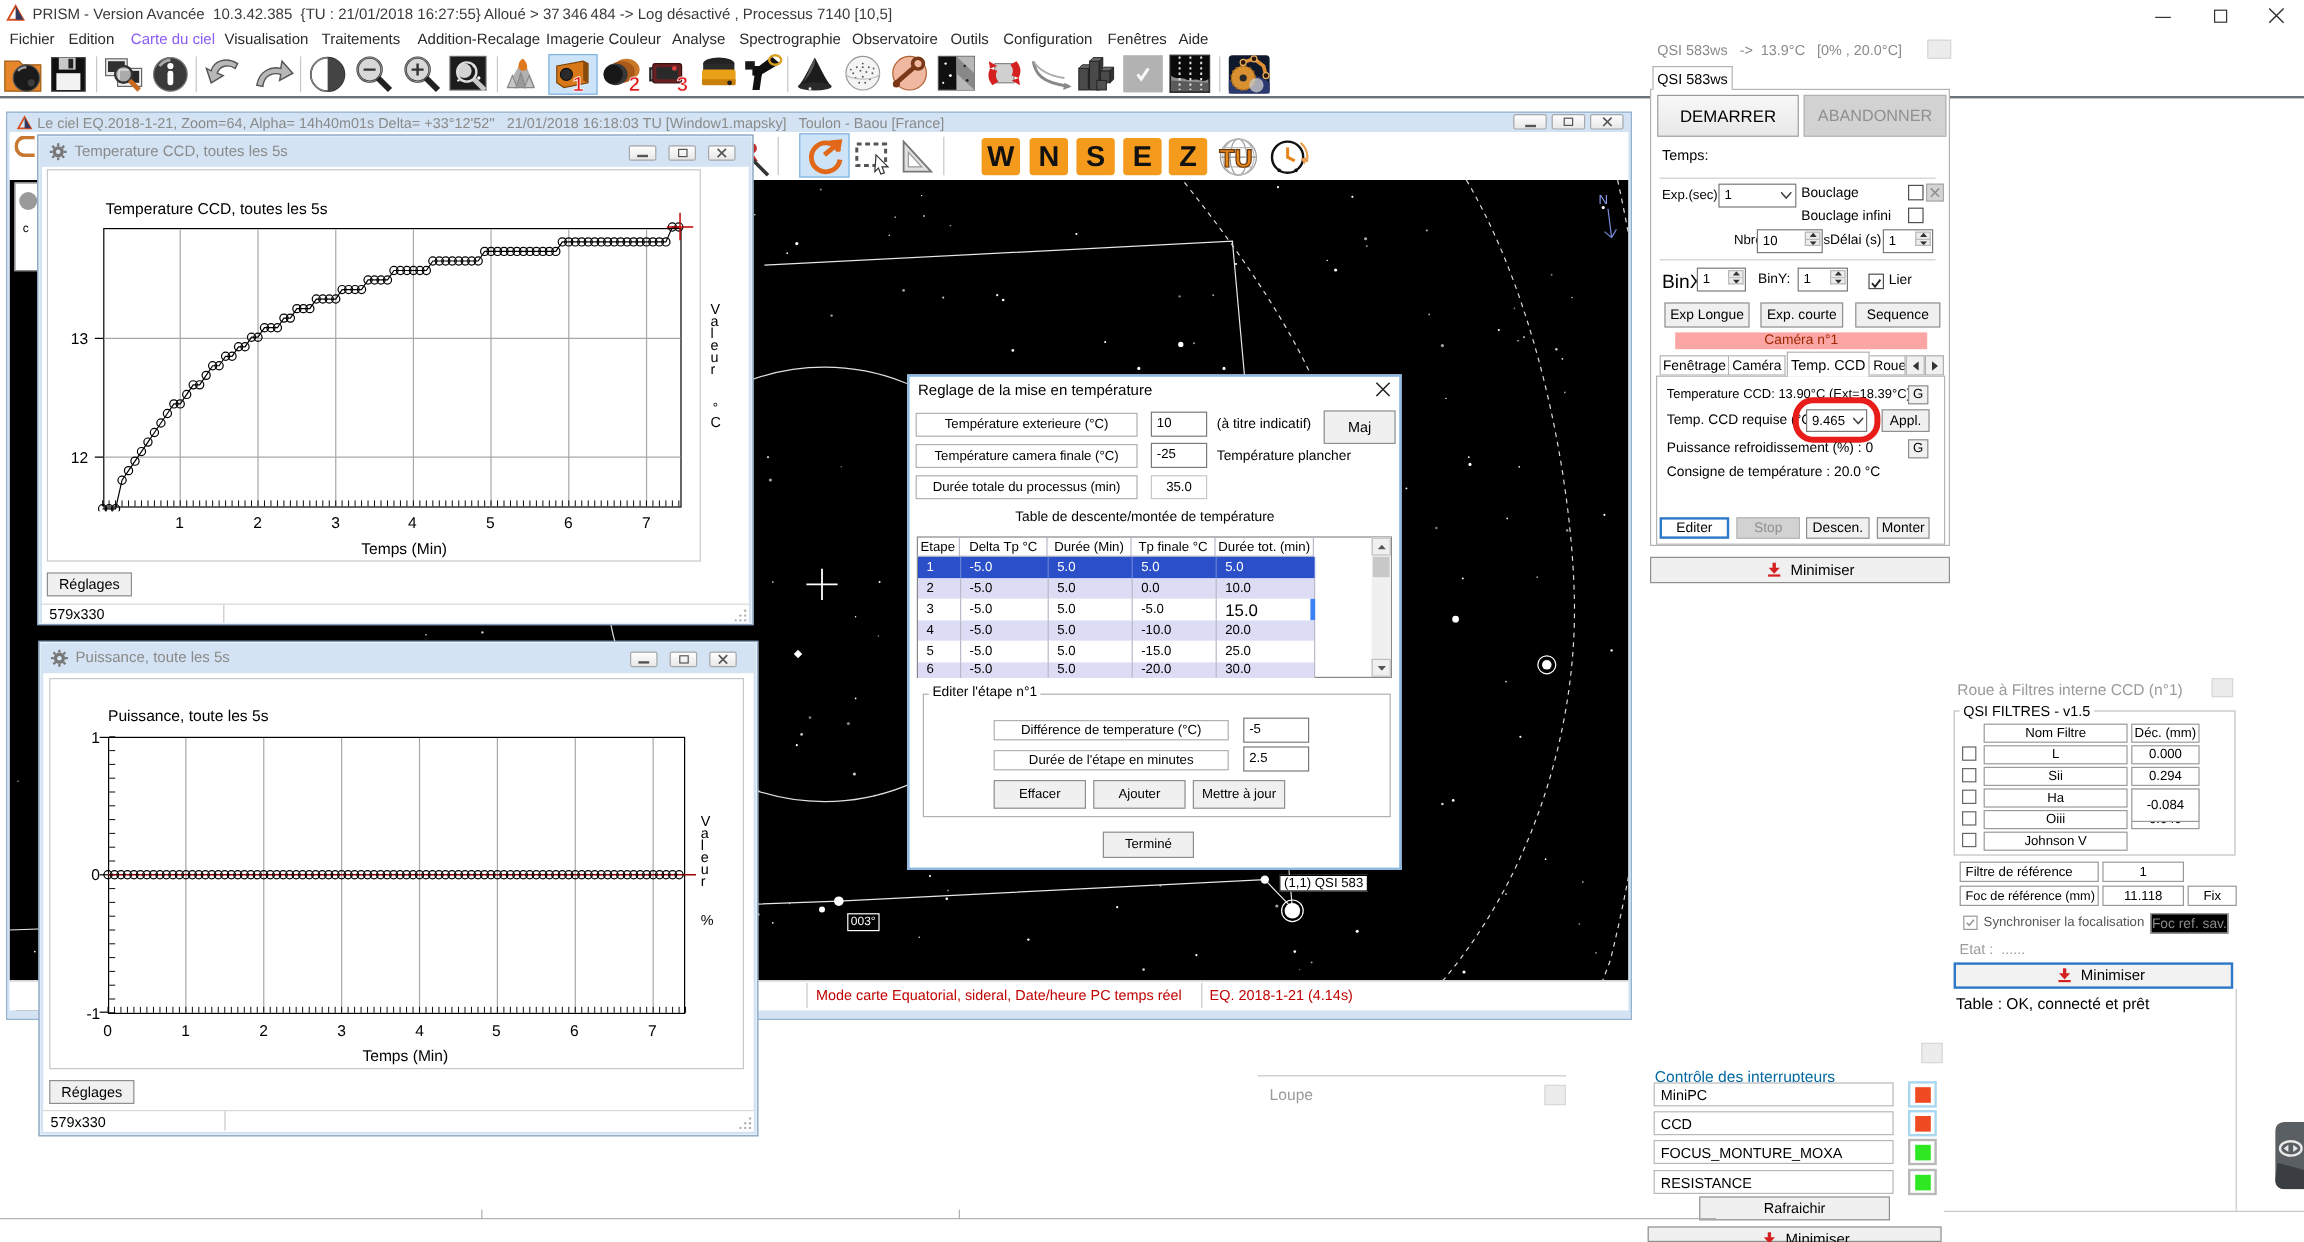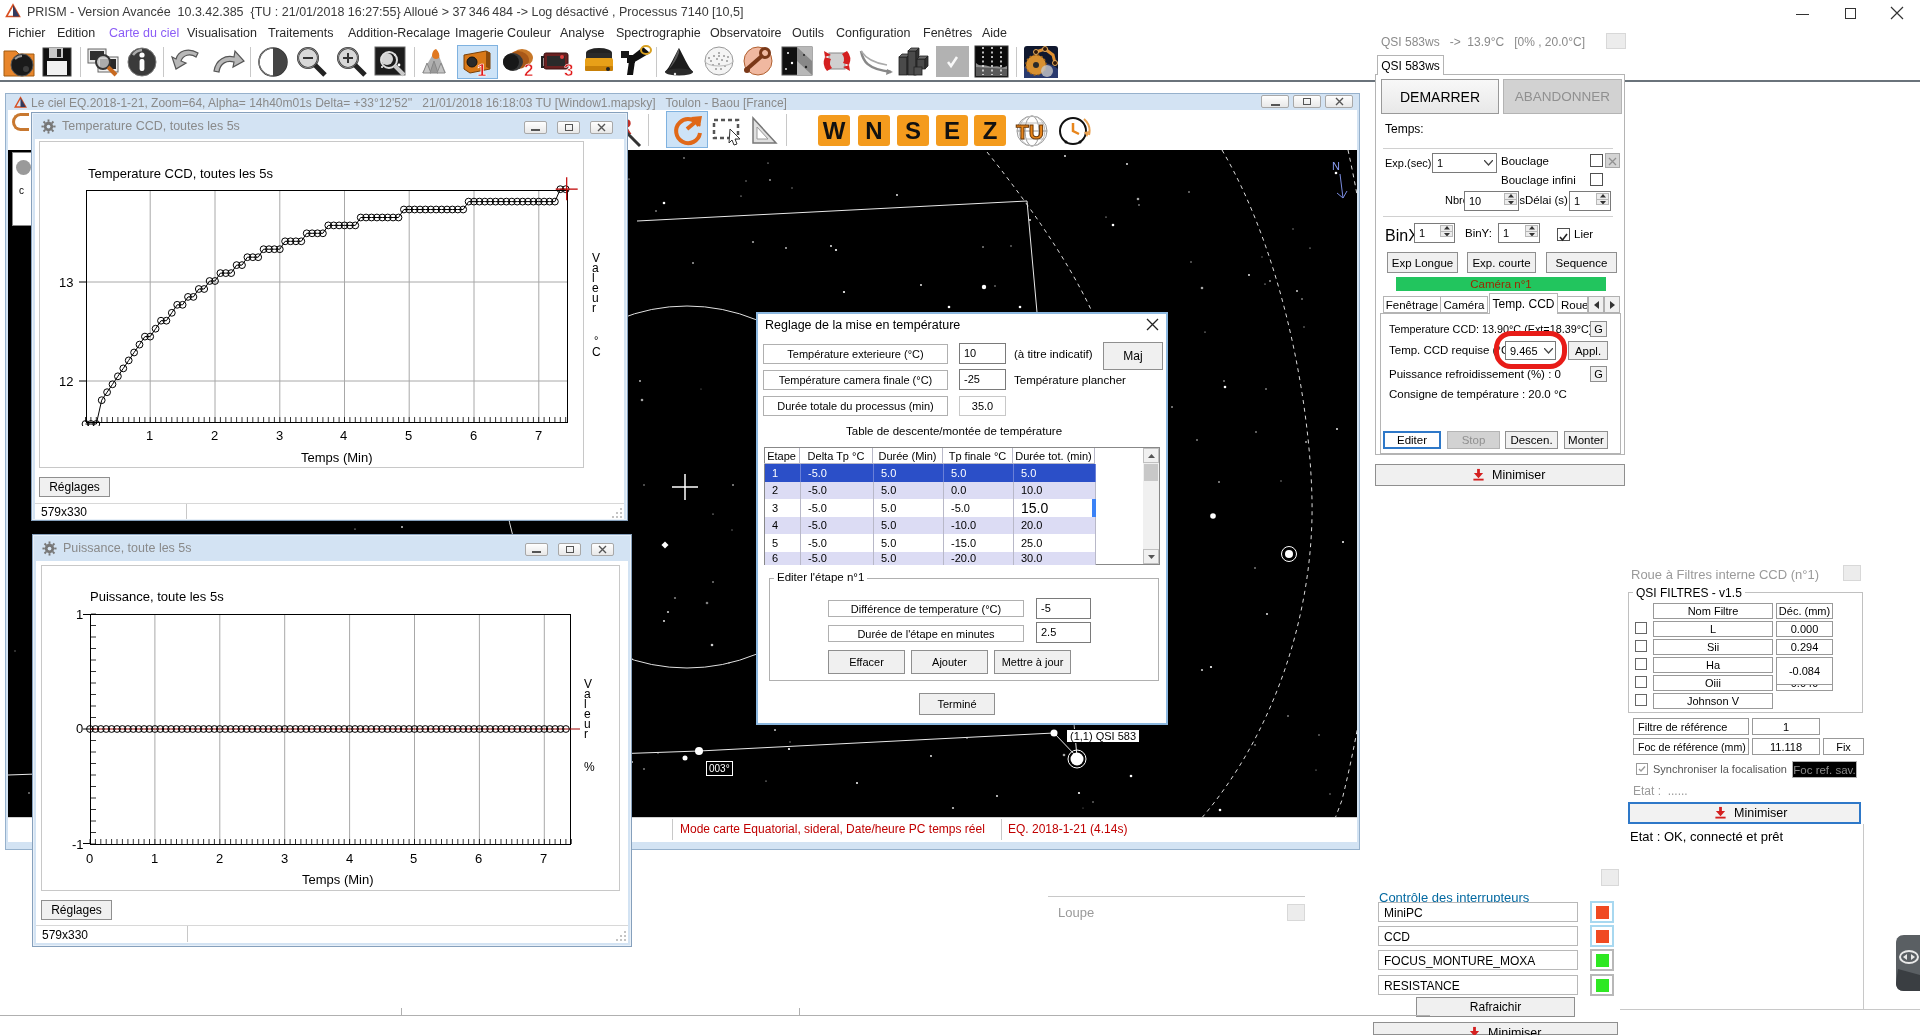--- a/index.html
+++ b/index.html
@@ -1267,21 +1267,21 @@
         </svg>
       </div>
     </div></div>
 <div class="chk" style="left:1557px;top:228px;width:13px;height:13px"><svg width="11" height="11">
       <path d="M2 5 L4.5 8 L9 2" fill="none" stroke="#222" stroke-width="1.6"></path>
     </svg></div>
 <div class="txt" style="left:1574px;top:228px;font-size:11.5px">Lier</div>
 <div class="btn" style="left:1387px;top:252px;width:71px;height:21px;font-size:11.5px">Exp Longue</div>
 <div class="btn" style="left:1467px;top:252px;width:69px;height:21px;font-size:11.5px">Exp. courte</div>
 <div class="btn" style="left:1546px;top:252px;width:71px;height:21px;font-size:11.5px">Sequence</div>
-<div class="ab" style="left:1396px;top:277px;width:210px;height:14px;background:#22c55e;display:flex;align-items:center;justify-content:center;font-size:11.5px;color:#9c2800">Caméra n°1</div>
+<div class="ab" style="left:1396px;top:277px;width:210px;height:14px;background:#fca5a5;display:flex;align-items:center;justify-content:center;font-size:11.5px;color:#9c2800">Caméra n°1</div>
 <div class="ab" style="left:1383px;top:296px;width:58px;height:17px;background:#fff;border:1px solid #b4b4b4;font-size:11.5px;text-align:center;padding-top:2px">Fenêtrage</div>
 <div class="ab" style="left:1441px;top:296px;width:47px;height:17px;background:#fff;border:1px solid #b4b4b4;border-left:none;font-size:11.5px;text-align:center;padding-top:2px">Caméra</div>
 <div class="ab" style="left:1489px;top:293px;width:69px;height:20px;background:#fff;border:1px solid #b4b4b4;border-bottom:none;font-size:12px;text-align:center;padding-top:3px;z-index:3">Temp. CCD</div>
 <div class="ab" style="left:1558px;top:296px;width:30px;height:17px;background:#fff;border:1px solid #b4b4b4;border-left:none;font-size:11.5px;padding:2px 0 0 3px;overflow:hidden">Roue</div>
 <div class="ab" style="left:1588px;top:296px;width:16px;height:17px;background:#f0f0f0;border:1px solid #b0b0b0;display:flex;align-items:center;justify-content:center">
     <svg width="5" height="8">
       <path d="M5 0 L0 4 L5 8 Z" fill="#333"></path>
     </svg>
   </div>
 <div class="ab" style="left:1604px;top:296px;width:16px;height:17px;background:#f0f0f0;border:1px solid #b0b0b0;display:flex;align-items:center;justify-content:center">
@@ -1347,21 +1347,21 @@
 <div class="txt" style="left:1653px;top:763px;font-size:11px;color:#555">Synchroniser la focalisation</div>
 <div class="ab" style="left:1792px;top:761px;width:65px;height:17px;background:#000000;border:1px solid #b0b0b0;font-size:11.5px;color:#8a8a8a;display:flex;align-items:center;justify-content:center">Foc ref. sav.</div>
 <div class="txt" style="left:1633px;top:784px;font-size:12px;color:#9a9a9a">Etat :&nbsp; ......</div>
 <div class="ab" style="left:1628px;top:802px;width:233px;height:22px;background:#f2f2f2;border:2px solid #2e78c8;display:flex;align-items:center;justify-content:center;font-size:12.5px"></div>
 <svg class="ab" style="left:1714px;top:806px" width="13" height="13" viewBox="0 0 14 14">
     <rect x="5.5" y="1" width="3" height="5" fill="#d42020"></rect>
     <path d="M2 5.5 L12 5.5 L7 11 Z" fill="#d42020"></path>
     <rect x="1.5" y="11.5" width="11" height="2" fill="#d42020"></rect>
   </svg>
 <div class="txt" style="left:1734px;top:806px;font-size:12.5px">Minimiser</div>
-<div class="txt" style="left:1630px;top:829px;font-size:13px">Etat : OK, connecté et prêt</div>
+<div class="txt" style="left:1630px;top:829px;font-size:13px">Table : OK, connecté et prêt</div>
 <div class="ab" style="left:1863px;top:824px;width:1px;height:185px;background:#c8c8c8"></div>
 <div class="txt" style="left:1379px;top:890px;font-size:13px;color:#0369a1">Contrôle des interrupteurs</div>
 <div class="ab" style="left:1601px;top:869px;width:18px;height:17px;background:#ececec;border:1px solid #d8d8d8"></div>
 <div class="ab" style="left:1378px;top:902px;width:200px;height:20px;background:#fff;border:1px solid #b8b8b8;font-size:12px;padding:3px 10px 0 5px">MiniPC</div>
 <div class="ab" style="left:1590px;top:901px;width:24px;height:22px;background:#fff;border:2px solid #a8d8f0;display:flex;align-items:center;justify-content:center">
     <div style="width:13px;height:13px;background:#f04a22"></div>
   </div>
 <div class="ab" style="left:1378px;top:926px;width:200px;height:20px;background:#fff;border:1px solid #b8b8b8;font-size:12px;padding:3px 0 0 5px">CCD</div>
 <div class="ab" style="left:1590px;top:925px;width:24px;height:22px;background:#fff;border:2px solid #a8d8f0;display:flex;align-items:center;justify-content:center">
     <div style="width:13px;height:13px;background:#f04a22"></div>

